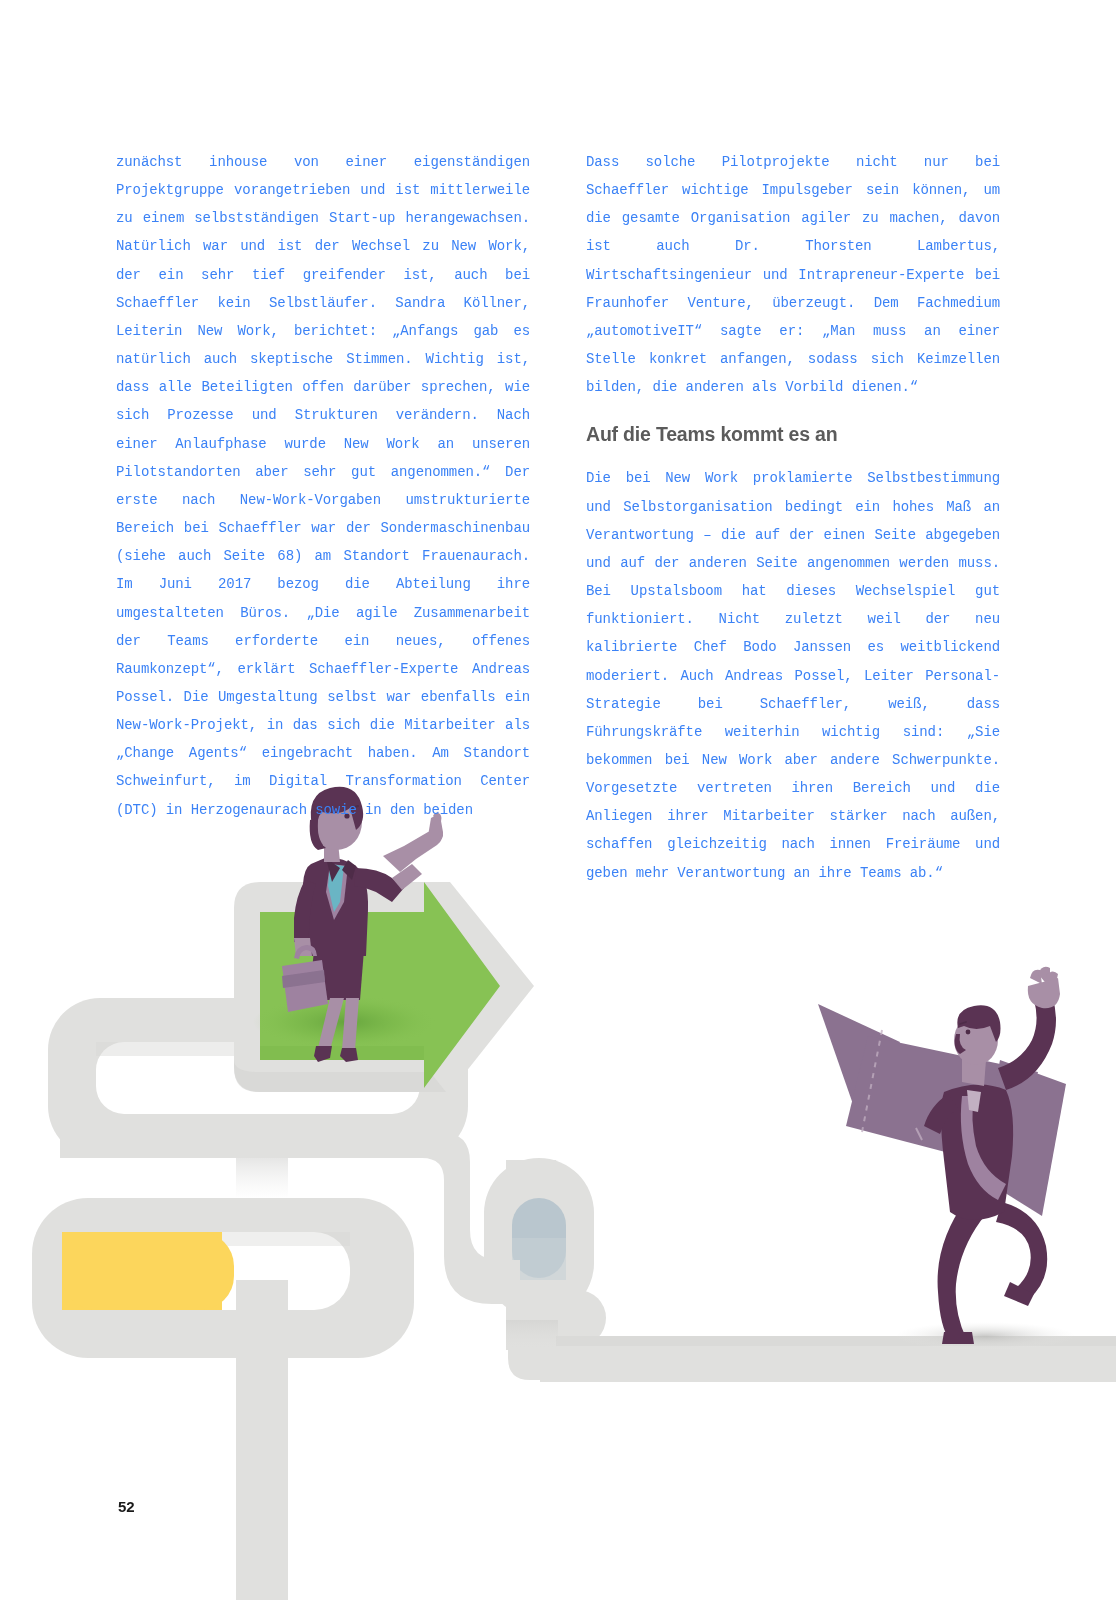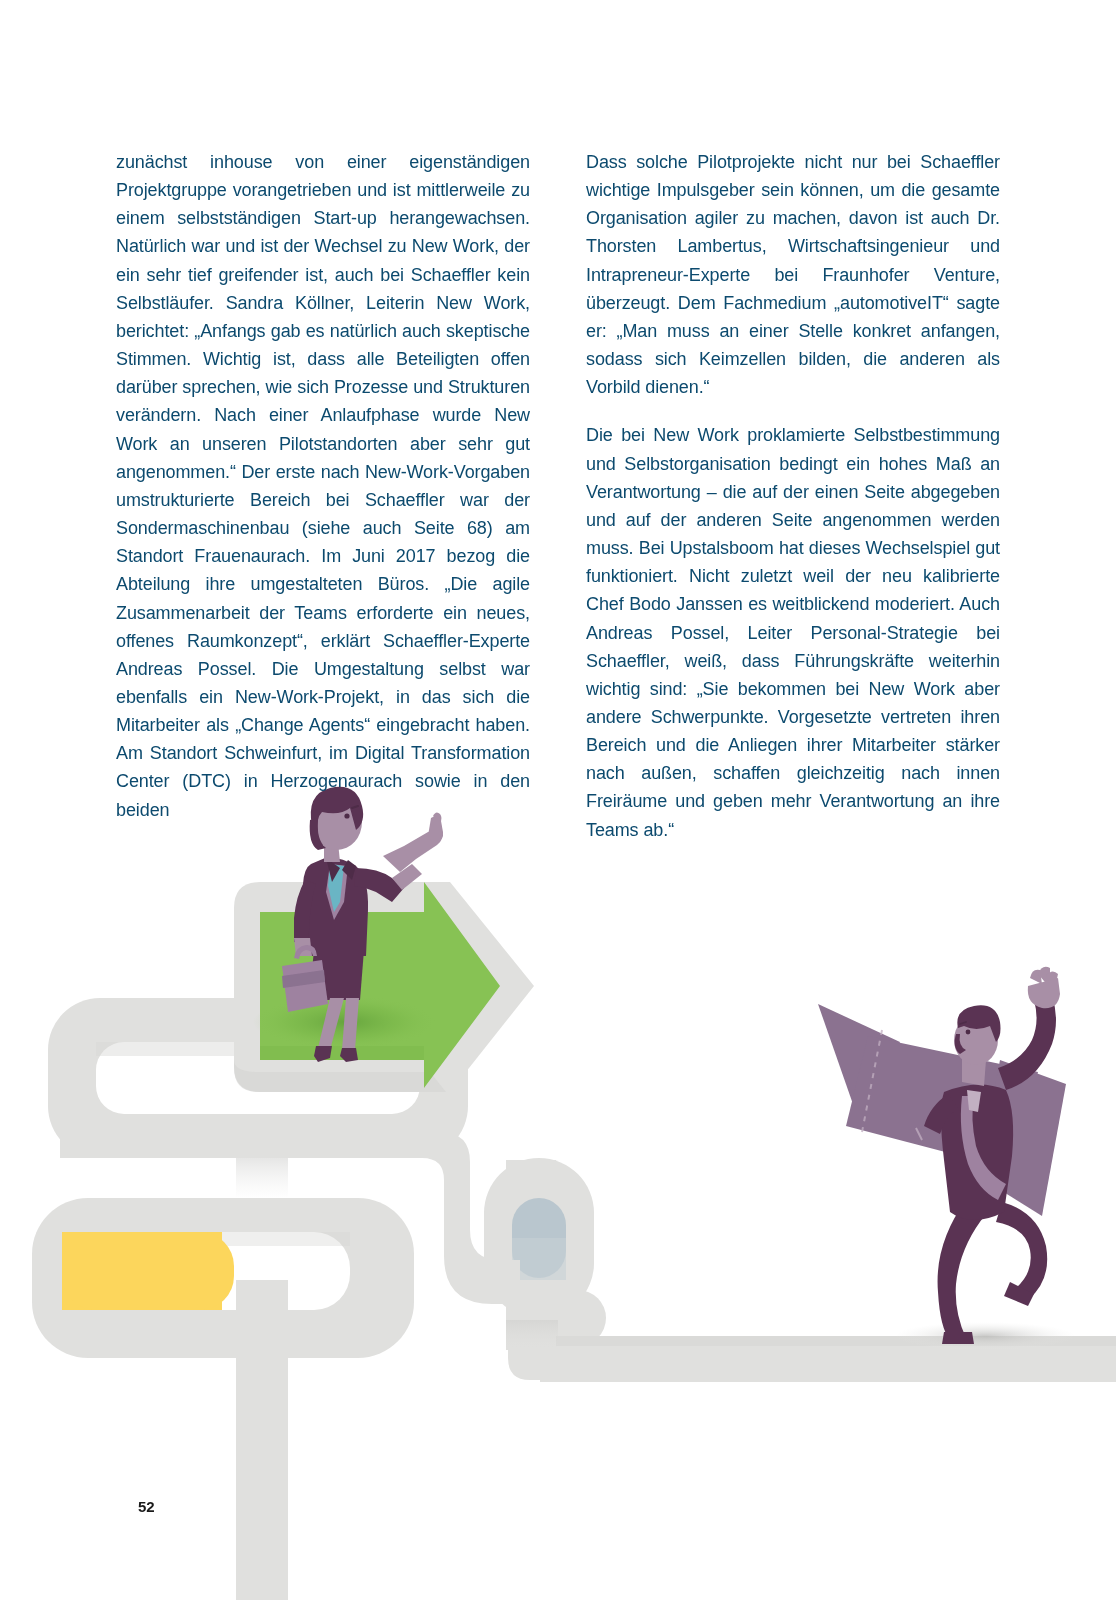--- a/index.html
+++ b/index.html
@@ -26,24 +26,24 @@
     width: 884px;
     display: flex;
     gap: 56px;
     z-index: 40;
   }
   .col {
     width: 414px;
   }
   .col p {
     margin: 0 0 20px 0;
-    font-family: Liberation Sans, sans-serif;
-    font-size: 18px;
+    font-family: Liberation Mono, monospace;
+    font-size: 14px;
     line-height: 28.15px;
-    color: #0c4a6e;
+    color: #3b82f6;
     text-align: justify;
     text-justify: inter-word;
     hyphens: manual;
     letter-spacing: -0.1px;
   }
   .col p:last-child { margin-bottom: 0; }
 
   .section-heading {
     margin: 10px 0 17px 0;
     font-family: "Liberation Sans", sans-serif;
@@ -57,21 +57,20 @@
   
   .page-number {
     position: absolute;
     left: 118px;
     top: 1498px;
     font-family: "Liberation Sans", sans-serif;
     font-size: 15px;
     font-weight: bold;
     color: #1a1a1a;
     z-index: 40;
-    margin-left: 20px;
   }
 
   
   .illustration {
     position: absolute;
     left: 0;
     top: 760px;
     width: 1116px;
     height: 840px;
     z-index: 10;
@@ -285,20 +284,21 @@
   </div>
 
   <div class="columns">
 
     <div class="col">
       <p>zunächst inhouse von einer eigenständigen Projektgruppe vorangetrieben und ist mittlerweile zu einem selbstständigen Start-up herangewachsen. Natürlich war und ist der Wechsel zu New Work, der ein sehr tief greifender ist, auch bei Schaeffler kein Selbstläufer. Sandra Köllner, Leiterin New Work, berichtet: „Anfangs gab es natürlich auch skeptische Stimmen. Wichtig ist, dass alle Beteiligten offen darüber sprechen, wie sich Prozesse und Strukturen verändern. Nach einer Anlaufphase wurde New Work an unseren Pilotstandorten aber sehr gut angenommen.“ Der erste nach New-Work-Vorgaben umstrukturierte Bereich bei Schaeffler war der Sondermaschinenbau (siehe auch Seite 68) am Standort Frauenaurach. Im Juni 2017 bezog die Abteilung ihre umgestalteten Büros. „Die agile Zusammenarbeit der Teams erforderte ein neues, offenes Raumkonzept“, erklärt Schaeffler-Experte Andreas Possel. Die Umgestaltung selbst war ebenfalls ein New-Work-Projekt, in das sich die Mitarbeiter als „Change Agents“ eingebracht haben. Am Standort Schweinfurt, im Digital Transformation Center (DTC) in Herzogenaurach sowie in den beiden</p>
     </div>
 
     <div class="col">
       <p>Dass solche Pilotprojekte nicht nur bei Schaeffler wichtige Impulsgeber sein können, um die gesamte Organisation agiler zu machen, davon ist auch Dr. Thorsten Lambertus, Wirtschaftsingenieur und Intrapreneur-Experte bei Fraunhofer Venture, überzeugt. Dem Fachmedium „automotiveIT“ sagte er: „Man muss an einer Stelle konkret anfangen, sodass sich Keimzellen bilden, die anderen als Vorbild dienen.“</p>
+      <h2 class="section-heading">Auf die Teams kommt es an</h2>
       <p>Die bei New Work proklamierte Selbstbestimmung und Selbstorganisation bedingt ein hohes Maß an Verantwortung – die auf der einen Seite abgegeben und auf der anderen Seite angenommen werden muss. Bei Upstalsboom hat dieses Wechselspiel gut funktioniert. Nicht zuletzt weil der neu kalibrierte Chef Bodo Janssen es weitblickend moderiert. Auch Andreas Possel, Leiter Personal-Strategie bei Schaeffler, weiß, dass Führungskräfte weiterhin wichtig sind: „Sie bekommen bei New Work aber andere Schwerpunkte. Vorgesetzte vertreten ihren Bereich und die Anliegen ihrer Mitarbeiter stärker nach außen, schaffen gleichzeitig nach innen Freiräume und geben mehr Verantwortung an ihre Teams ab.“</p>
     </div>
 
   </div>
 
   <div class="page-number">52</div>
 
 </div>
 
 </body></html>

